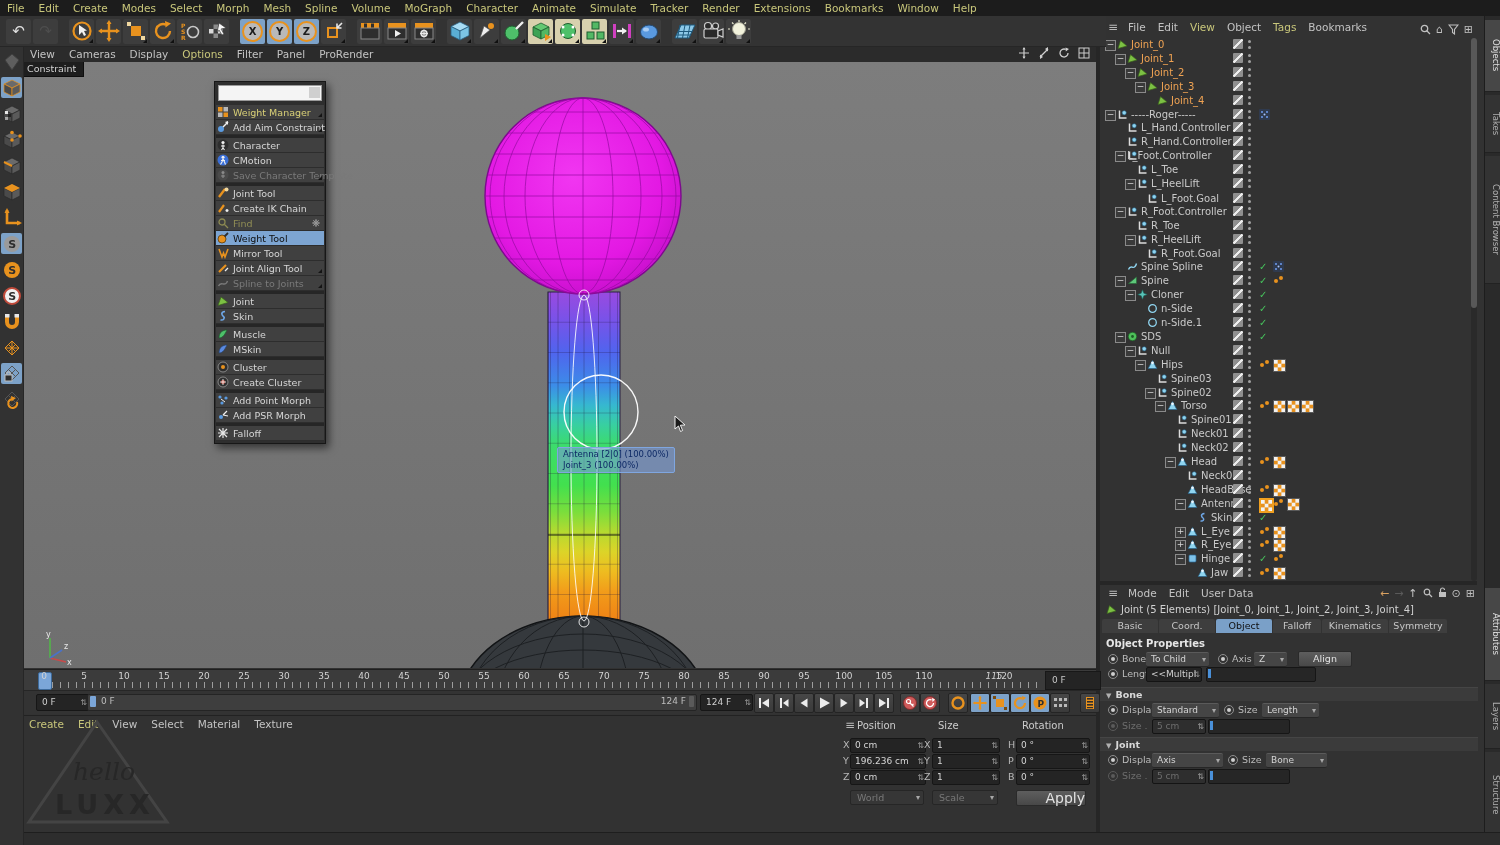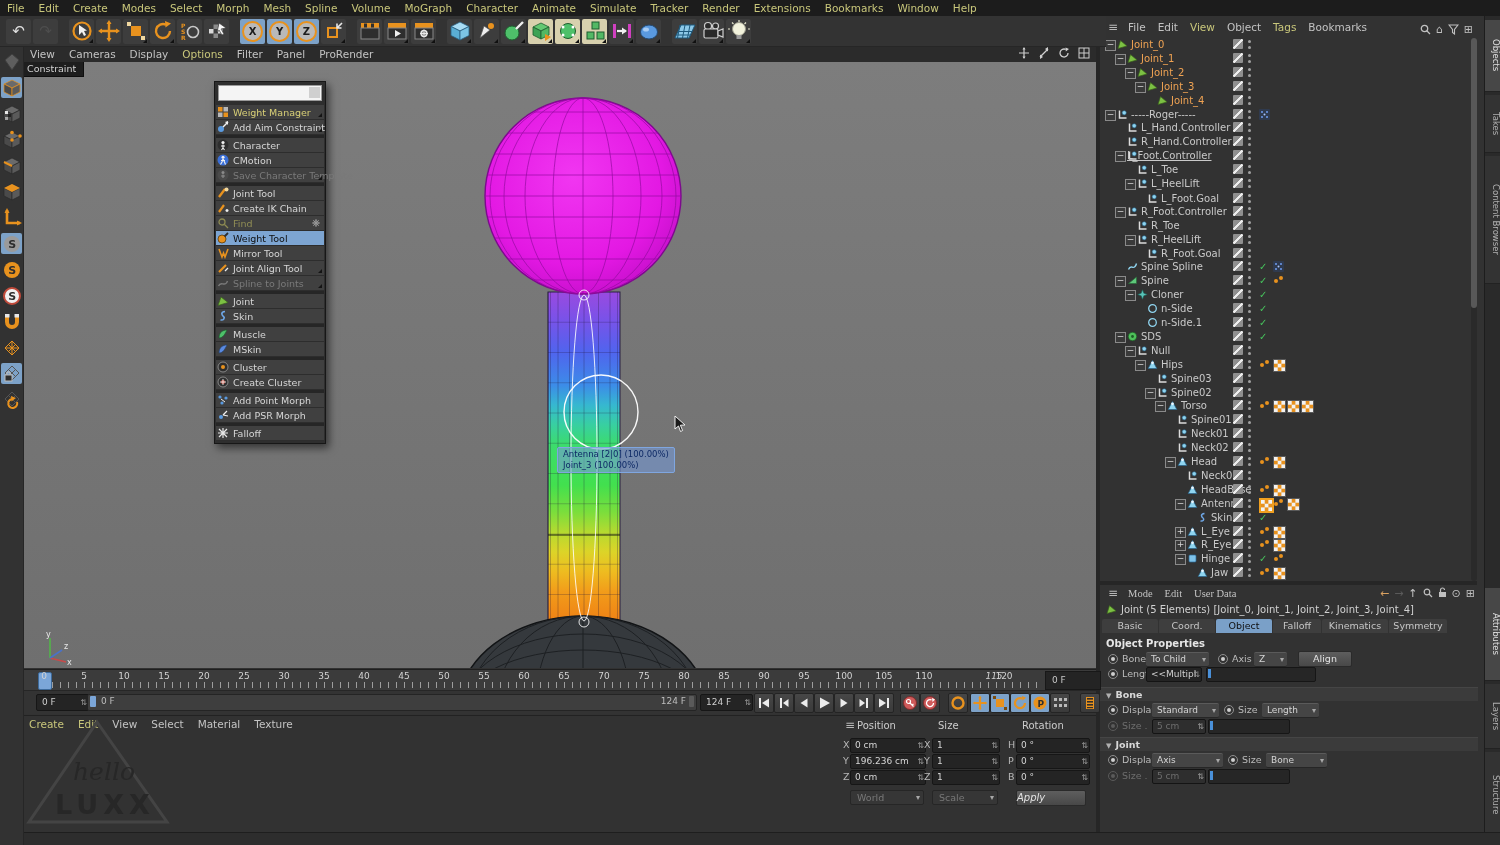--- a/index.html
+++ b/index.html
@@ -82,21 +82,21 @@
 #matmenu .mi{padding:0 7px;}
 #matmenu .mi.accent{color:#c9c77b;}
 .hamb{color:#b8b8b8;font-size:12px;padding:0 4px 0 8px;}
 
 #coord{position:absolute;left:835px;top:715px;width:261px;height:117px;background:#323232;border-top:1px solid #222;font-size:9.5px;color:#c0c0c0;}
 .chead{position:absolute;top:4px;font-size:10px;color:#cccccc;}
 .clab{position:absolute;font-size:9.5px;color:#b8b8b8;}
 .cfield{position:absolute;height:13px;background:#242424;border:1px solid #161616;border-radius:2px;
  color:#d6d6d6;font-size:9px;line-height:13px;padding-left:4px;}
 .cbtn{position:absolute;height:14px;background:linear-gradient(#5e5e5e,#484848);border:1px solid #2a2a2a;
- border-radius:2px;color:#e2e2e2;font-size:10px;text-align:left;font-style:italic;}
+ border-radius:2px;color:#e2e2e2;font-size:14px;text-align:right;}
 
 #vdiv{position:absolute;left:1096px;top:16px;width:4px;height:829px;background:#262626;}
 #rpanel{position:absolute;left:1100px;top:18px;width:377px;height:827px;background:#323232;}
 #ommenu{position:absolute;left:0;top:0;width:100%;height:17px;display:flex;align-items:center;font-size:10.5px;color:#c3c3c3;}
 #ommenu .mi{padding:0 6px;}
 #ommenu .mi.accent{color:#c9c77b;}
 #omicons{position:absolute;right:4px;top:2px;display:flex;gap:5px;align-items:center;}
 #omtree{position:absolute;left:2px;top:20px;width:372px;height:543px;overflow:hidden;}
 .trow{position:absolute;left:0;width:100%;height:13px;font-size:10px;color:#c9c9c9;}
 .trow .lbl{position:absolute;top:0;line-height:13px;white-space:nowrap;}
@@ -119,21 +119,21 @@
  box-shadow:5px -3px #e8921e;}
 .tag-weight{background:#f2f2f2;background-image:repeating-conic-gradient(#e8921e 0 25%,#f2f2f2 0 50%);
  background-size:7.4px 7.4px;border:1px solid #5a5a5a;}
 .tag-weight.selw{border:2px solid #f0a020;background-color:#ffffff;}
 #omscroll{position:absolute;left:371px;top:20px;width:6px;height:543px;background:#2a2a2a;border-radius:3px;}
 #omscroll .th{position:absolute;left:0;top:0;width:6px;height:270px;background:#585858;border-radius:3px;}
 #omsplit{position:absolute;left:0;top:563px;width:377px;height:4px;background:#262626;}
 
 #attr{position:absolute;left:0;top:567px;width:377px;height:260px;font-size:10px;color:#c0c0c0;}
 #attrmenu{position:absolute;left:0;top:0;width:100%;height:16px;display:flex;align-items:center;font-size:10.5px;color:#c3c3c3;}
-#attrmenu .mi{padding:0 6px;font-family:Liberation Serif, serif;}
+#attrmenu .mi{padding:0 6px;}
 #attricons{position:absolute;right:2px;top:2px;display:flex;gap:5px;align-items:center;}
 #attrtitle{position:absolute;left:6px;top:19px;font-size:10px;color:#d2d2d2;white-space:nowrap;}
 #attrtabs{position:absolute;left:2px;top:34px;height:14px;display:flex;gap:1px;}
 .atab{background:#3e3e3e;color:#c6c6c6;font-size:9.5px;line-height:14px;text-align:center;border-radius:2px 2px 0 0;}
 .atab.on{background:#7aa0c8;color:#0f0f0f;}
 .aheading{position:absolute;left:6px;font-size:10px;font-weight:bold;color:#e6e6e6;}
 .radio{position:absolute;width:8px;height:8px;border:1px solid #8f8f8f;border-radius:50%;}
 .radio:after{content:"";position:absolute;left:2px;top:2px;width:4px;height:4px;background:#cfcfcf;border-radius:50%;}
 .radio.dim{border-color:#5a5a5a;}
 .radio.dim:after{background:#5a5a5a;}
@@ -1120,21 +1120,21 @@
           <span class="lbl" style="left: 39px;">R_Hand.Controller</span>
           <span class="t-pencil"></span>
           <span class="t-dots"></span>
         </div>
         <div class="trow" style="top: 111.2px;">
           <span class="exp" style="left: 13px;">−</span>
           <span class="ticon" style="left: 25px;"><svg width="11" height="11" viewBox="0 0 11 11">
               <path d="M2.5,1.5 V9 H9.5" stroke="#dcdcdc" stroke-width="1.5" fill="none"></path>
               <circle cx="7.2" cy="3.8" r="2.1" fill="#8fd4ef" stroke="#27648c" stroke-width="0.6"></circle>
             </svg></span>
-          <span class="lbl" style="left: 25px; text-decoration: underline;">L_Foot.Controller</span>
+          <span class="lbl" style="left: 25px;">L_Foot.Controller</span>
           <span class="t-pencil"></span>
           <span class="t-dots"></span>
         </div>
         <div class="trow" style="top: 125.1px;">
           <span class="ticon" style="left: 35px;"><svg width="11" height="11" viewBox="0 0 11 11">
               <path d="M2.5,1.5 V9 H9.5" stroke="#dcdcdc" stroke-width="1.5" fill="none"></path>
               <circle cx="7.2" cy="3.8" r="2.1" fill="#8fd4ef" stroke="#27648c" stroke-width="0.6"></circle>
             </svg></span>
           <span class="lbl" style="left: 49px;">L_Toe</span>
           <span class="t-pencil"></span>

